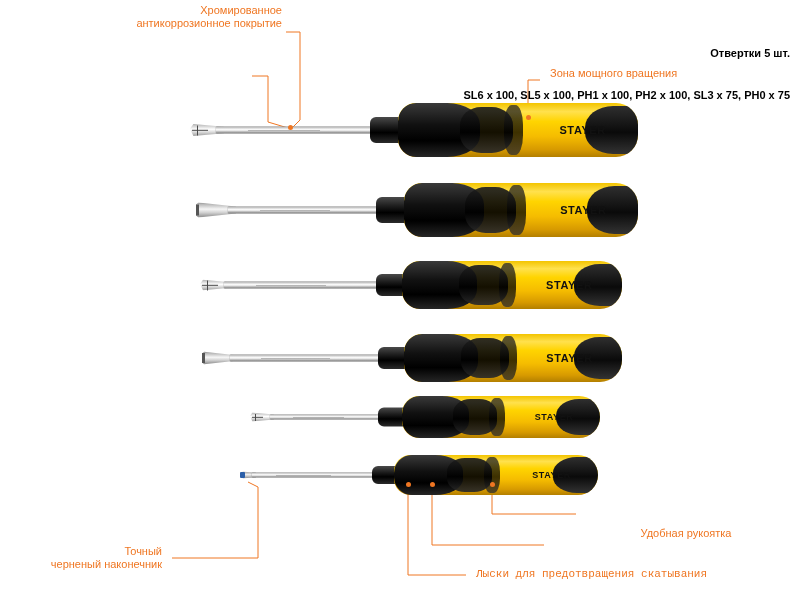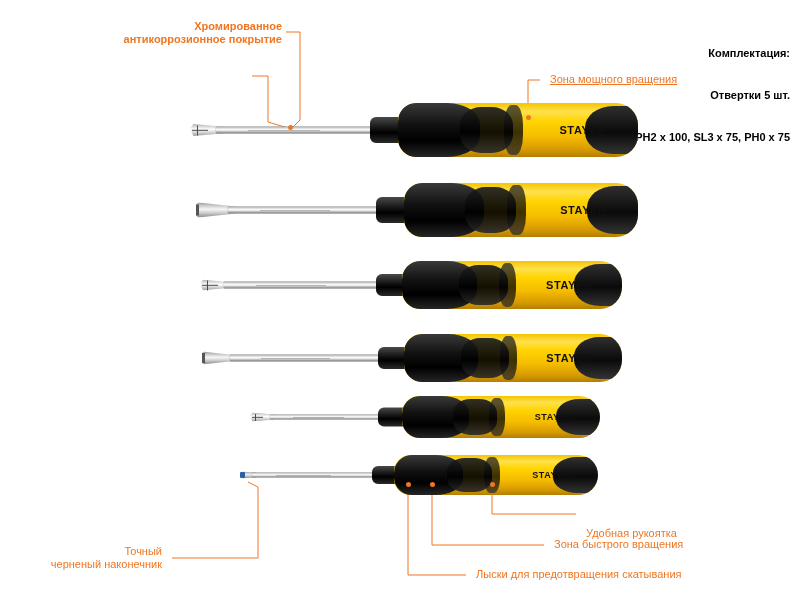--- a/index.html
+++ b/index.html
@@ -248,37 +248,35 @@
       <path d="M576,514 L492,514 L492,487"></path>
 
       <path d="M544,545 L432,545 L432,487"></path>
 
       <path d="M466,575 L408,575 L408,487"></path>
 
       <path d="M172,558 L258,558 L258,487 L248,482"></path>
     </g>
   </svg>
 
-  <div class="callout right-align" style="left:10px; top:20px; width:272px;font-weight:bold;">Хромированное
+  <div class="callout right-align" style="left:10px; top:4px; width:272px;">Хромированное
 антикоррозионное покрытие</div>
 
 
-  <div class="callout left-align" style="left:550px; top:73px; width:240px;text-decoration:underline;">Зона мощного вращения</div>
-
-  <div class="callout left-align" style="left:586px; top:527px; width:200px;">Удобная рукоятка</div>
-
-  <div class="callout left-align" style="left:554px; top:538px; width:230px;">Зона быстрого вращения</div>
-
-  <div class="callout left-align" style="left:476px; top:568px; width:310px;">Лыски для предотвращения скатывания</div>
+  <div class="callout left-align" style="left:550px; top:67px; width:240px;">Зона мощного вращения</div>
+
+  <div class="callout left-align" style="left:586px; top:527px; width:200px;text-align:center;">Удобная рукоятка</div>
+
+
+  <div class="callout left-align" style="left:476px; top:568px; width:310px;font-family:Liberation Mono, monospace;">Лыски для предотвращения скатывания</div>
 
   <div class="callout right-align" style="left:4px; top:545px; width:158px;">Точный
 черненый наконечник</div>
 
   <div class="spec-block" style="left:380px; top:18px; width:410px;">
-    <div>Комплектация:</div>
     <div>Отвертки 5 шт.</div>
     <div>SL6 x 100, SL5 x 100, PH1 x 100, PH2 x 100, SL3 x 75, PH0 x 75</div>
   </div>
 
   <div class="driver" style="left:190px; top:100px; width:450px;">
     <div class="tip tip-ph" style="left:0;">
       <div class="cone"></div>
         <div class="xline"></div>
         <div class="xline2"></div>
     </div>

